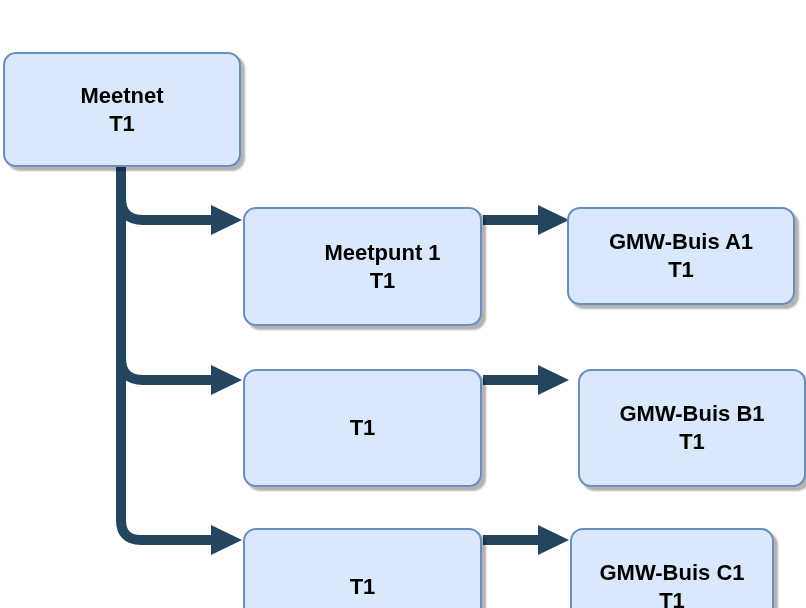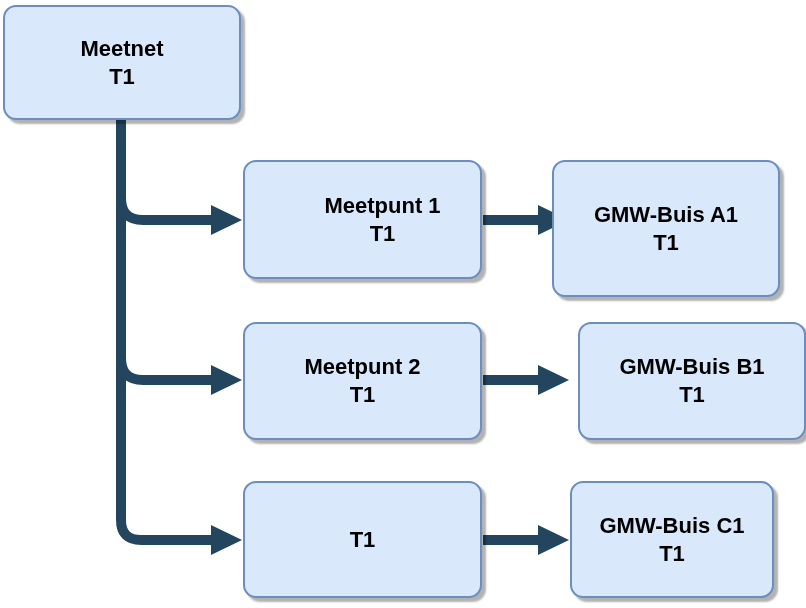--- a/index.html
+++ b/index.html
@@ -39,20 +39,21 @@
     box-shadow:4px 4px 2px rgba(0,0,0,0.3);
     display:flex;
     flex-direction:column;
     align-items:center;
     justify-content:center;
     text-align:center;
     color:var(--text);
     font-weight:bold;
     font-size:22px;
     line-height:28px;
+    margin-top:47px;
   }
 </style>
 </head>
 <body>
 
 <div id="canvas">
 
   <svg id="edges" viewBox="0 0 806 608" xmlns="http://www.w3.org/2000/svg">
 
     <path d="M121,120 L121,520 Q121,540 141,540 L211,540"></path>
@@ -77,27 +78,26 @@
   <div class="node" style="left:3px;top:5px;width:238px;height:115px;">
     <span>Meetnet</span>
     <span>T1</span>
   </div>
 
   <div class="node" style="left:243px;top:160px;width:239px;height:119px;padding-left:40px;">
     <span>Meetpunt 1</span>
     <span>T1</span>
   </div>
 
-  <div class="node" style="left:552px;top:160px;width:228px;height:137px;">
+  <div class="node" style="left:567px;top:160px;width:228px;height:98px;">
     <span>GMW-Buis A1</span>
     <span>T1</span>
   </div>
 
   <div class="node" style="left:243px;top:322px;width:239px;height:118px;">
-    <span>Meetpunt 2</span>
     <span>T1</span>
   </div>
 
   <div class="node" style="left:578px;top:322px;width:228px;height:118px;">
     <span>GMW-Buis B1</span>
     <span>T1</span>
   </div>
 
   <div class="node" style="left:243px;top:481px;width:239px;height:117px;">
     <span>T1</span>

